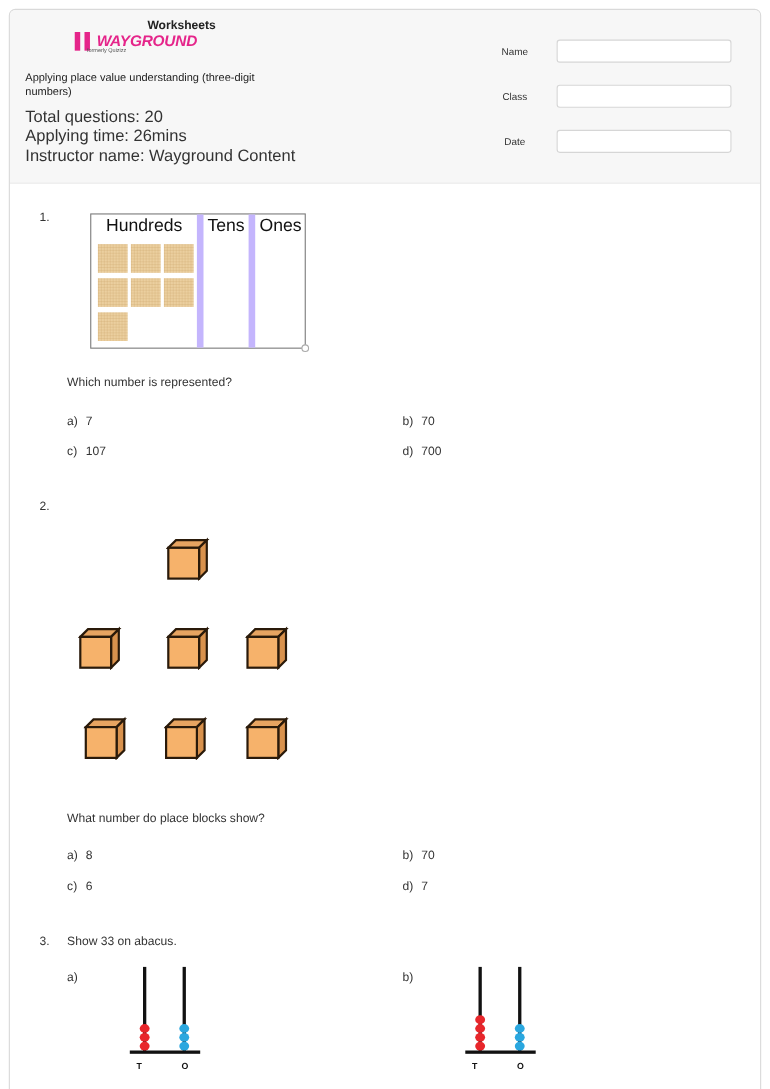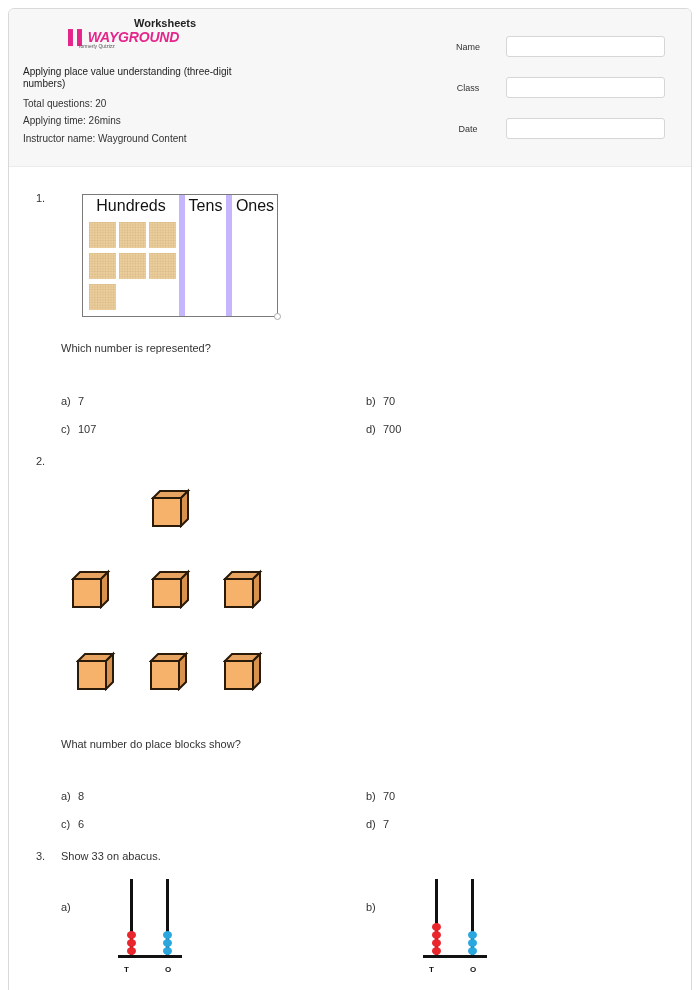--- a/index.html
+++ b/index.html
@@ -16,31 +16,31 @@
   }
   .logo { position: absolute; left: 27px; top: 20px; width: 92px; height: 28px; }
   .logo-word {
     position: absolute; left: 0; top: 0; font-size: 14px; font-weight: bold; font-style: italic;
     color: #e5258a; letter-spacing: -0.2px; white-space: nowrap; margin-left: 32px;
   }
   .logo-mark { display: inline-block; margin-right: 2px; letter-spacing: -1px; }
   .logo-sub { position: absolute; left: 43px; top: 14px; font-size: 5px; color: #555; white-space: nowrap; }
   .product { position: absolute; left: 125px; top: 8px; font-size: 11px; font-weight: bold; color: #222; }
   .ws-title { position: absolute; left: 14px; top: 57px; width: 240px; font-size: 10px; font-weight: normal; line-height: 12px; color: #222; }
-  .meta { position: absolute; left: 14px; font-size: 10px; color: #333; }
+  .meta { position: absolute; left: 14px; font-size: 15px; color: #333; }
 
   .field-label { position: absolute; font-size: 9px; color: #333; text-align: center; width: 60px; }
   .field-input {
     position: absolute; left: 497px; width: 159px; height: 21px;
     background: #fff; border: 1px solid #d6d6d6; border-radius: 3px;
   }
 
   .qnum { position: absolute; font-size: 11px; color: #333; }
   .qtext { position: absolute; font-size: 11px; color: #333; }
-  .opt { position: absolute; font-size: 11px; color: #333; white-space: nowrap; margin-top: 18px; }
+  .opt { position: absolute; font-size: 11px; color: #333; white-space: nowrap; }
   .opt .letter { display: inline-block; width: 17px; }
 
   
   .pv-table { position: absolute; left: 73px; top: 185px; width: 196px; height: 123px; border: 1px solid #7a7a7a; }
   .pv-col { position: absolute; top: 0; height: 100%; border-right: 6px solid #c4b5fd; }
   .pv-head { position: absolute; top: 2px; font-size: 16px; color: #111; text-align: center; width: 100%; }
   .flat {
     position: absolute; width: 27px; height: 26px; background-color: #ebcf9f;
     background-image:
       linear-gradient(rgba(200,160,100,0.25) 1px, transparent 1px),

